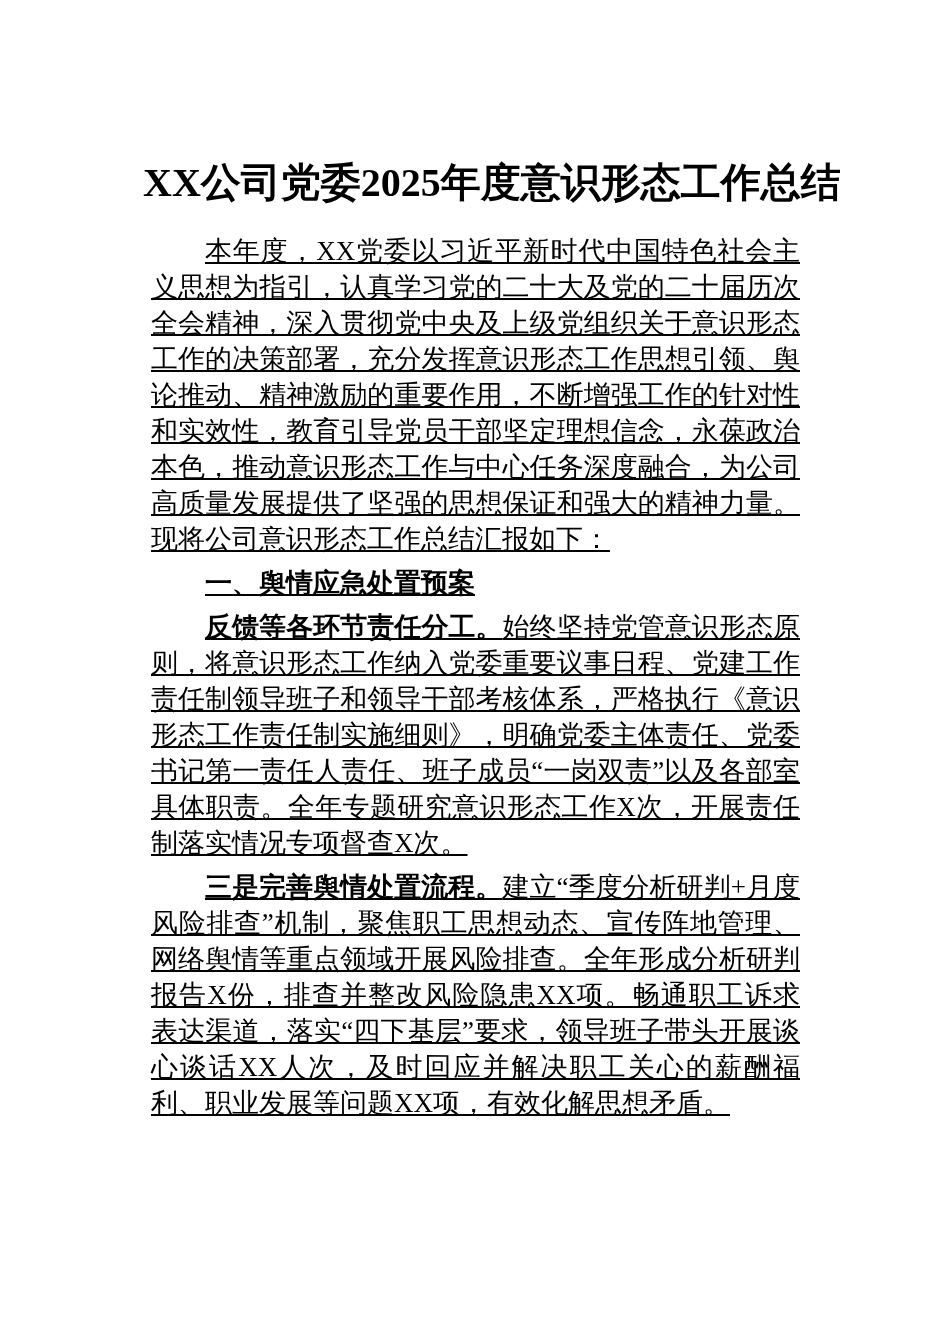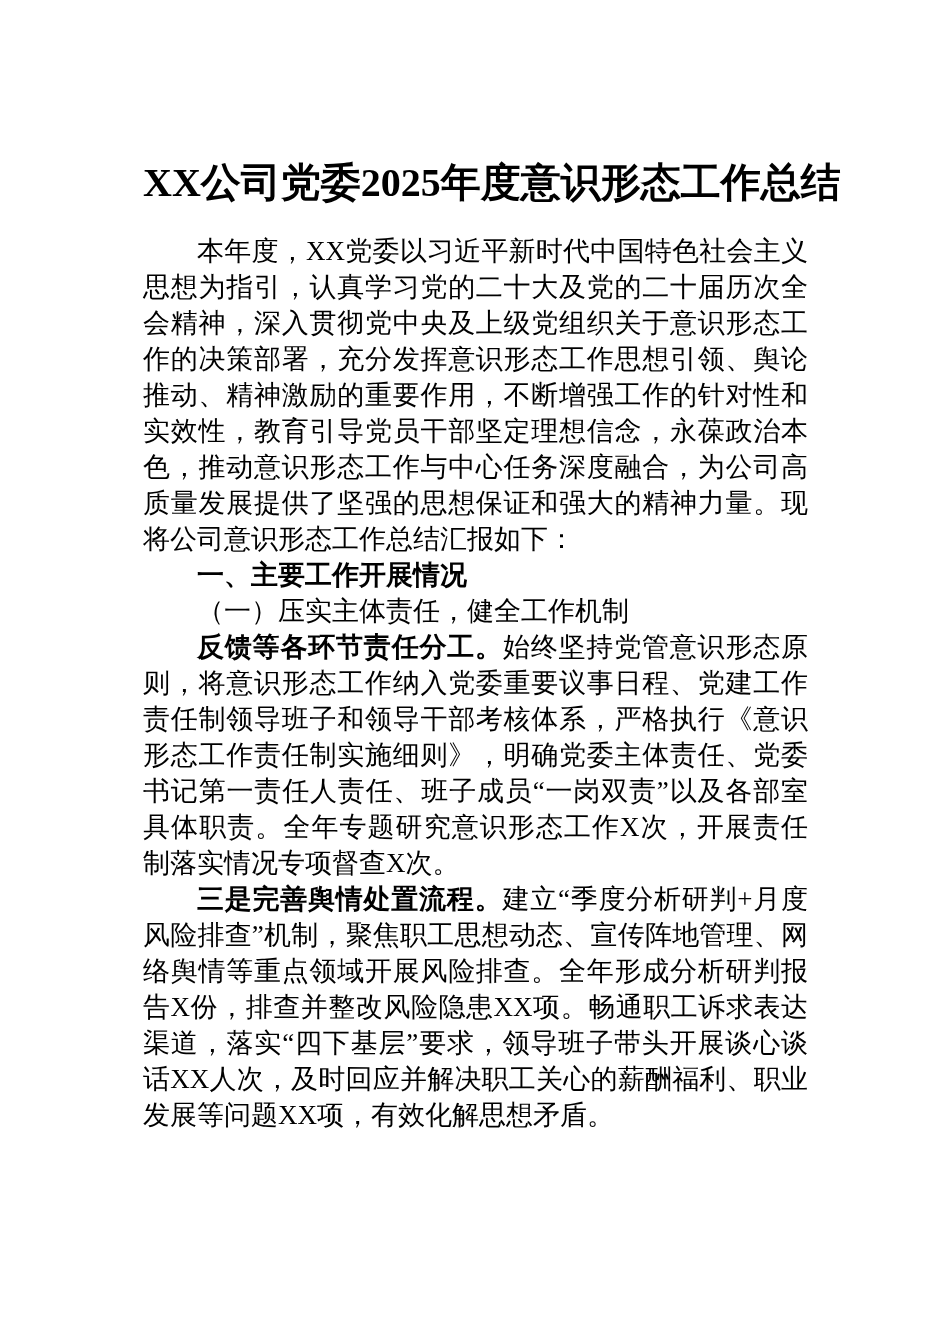--- a/index.html
+++ b/index.html
@@ -22,27 +22,28 @@
     font-family: "Liberation Serif", "DejaVu Serif", serif;
     font-weight: 700;
     font-size: 40px;
     line-height: 56px;
     text-align: center;
     text-indent: 0;
     margin: 0 0 22px 0;
     white-space: nowrap;
   }
   .page p {
-    margin: 0;
+    margin: 8px;
     font-size: 27px;
     line-height: 36px;
     text-align: justify;
     text-justify: inter-ideograph;
     text-indent: 2em;
     word-break: break-all;
+    text-decoration: underline;
   }
   .body-text {
     font-family: "Liberation Serif", "DejaVu Serif", serif;
     font-weight: 400;
   }
   .heading-hei {
     font-family: "Liberation Sans", "DejaVu Sans", sans-serif;
     font-weight: 700;
   }
   .subheading-kai {
@@ -55,23 +56,22 @@
 </style>
 </head>
 <body>
 
 <div class="page">
 
   <h1 class="doc-title">XX公司党委2025年度意识形态工作总结</h1>
 
   <p class="body-text">本年度，XX党委以习近平新时代中国特色社会主义思想为指引，认真学习党的二十大及党的二十届历次全会精神，深入贯彻党中央及上级党组织关于意识形态工作的决策部署，充分发挥意识形态工作思想引领、舆论推动、精神激励的重要作用，不断增强工作的针对性和实效性，教育引导党员干部坚定理想信念，永葆政治本色，推动意识形态工作与中心任务深度融合，为公司高质量发展提供了坚强的思想保证和强大的精神力量。现将公司意识形态工作总结汇报如下：</p>
 
-  <p class="heading-hei">一、主要工作开展情况</p>
+  <p class="heading-hei">一、舆情应急处置预案</p>
 
-  <p class="subheading-kai">（一）压实主体责任，健全工作机制</p>
 
   <p class="body-text">
     <span class="item-lead">反馈等各环节责任分工。</span><span>始终坚持党管意识形态原则，将意识形态工作纳入党委重要议事日程、党建工作责任制领导班子和领导干部考核体系，严格执行《意识形态工作责任制实施细则》，明确党委主体责任、党委书记第一责任人责任、班子成员“一岗双责”以及各部室具体职责。全年专题研究意识形态工作X次，开展责任制落实情况专项督查X次。</span>
   </p>
 
   <p class="body-text">
     <span class="item-lead">三是完善舆情处置流程。</span><span>建立“季度分析研判+月度风险排查”机制，聚焦职工思想动态、宣传阵地管理、网络舆情等重点领域开展风险排查。全年形成分析研判报告X份，排查并整改风险隐患XX项。畅通职工诉求表达渠道，落实“四下基层”要求，领导班子带头开展谈心谈话XX人次，及时回应并解决职工关心的薪酬福利、职业发展等问题XX项，有效化解思想矛盾。</span>
   </p>
 
 

